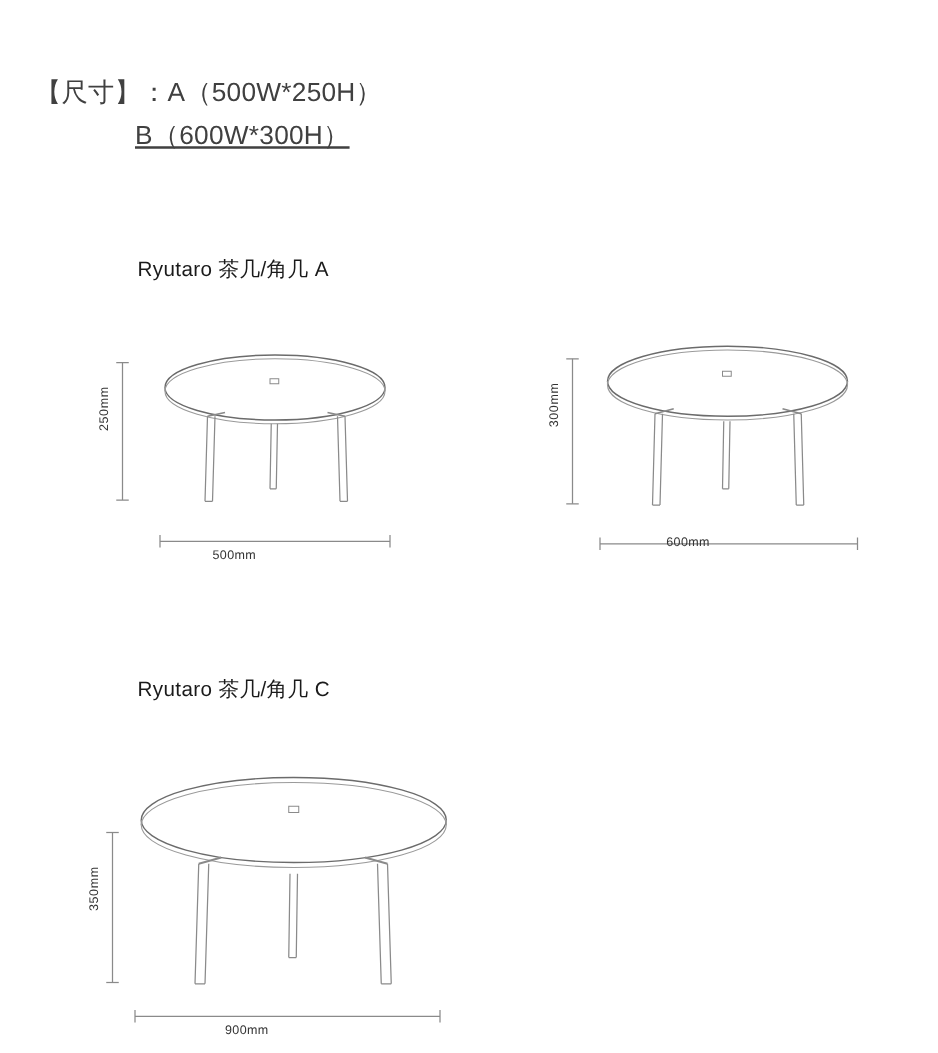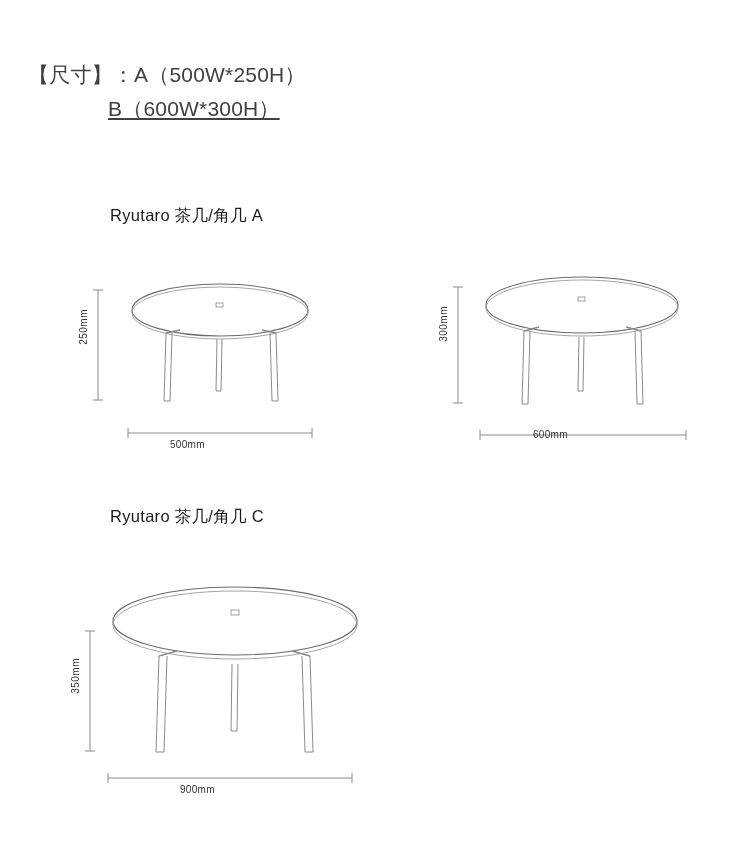--- a/index.html
+++ b/index.html
@@ -56,21 +56,21 @@
   .hdim-label {
     position: absolute;
     font-size: 10px;
     color: #333;
     letter-spacing: 0.3px;
   }
 
   
   #item-a { left: 80px; top: 205px; }
   #item-b { left: 440px; top: 205px; }
-  #item-c { left: 80px; top: 506px; }
+  #item-c { left: 80px; top: 541px; }
 
   #item-a .item-title { position: absolute; left: 30px; top: 0px; }
   #item-b .item-title { position: absolute; left: 30px; top: 0px; }
   #item-c .item-title { position: absolute; left: 30px; top: 0px; }
 </style>
 </head>
 <body>
 
 <div class="spec-block">
   <div class="spec-line">【尺寸】：A（500W*250H）</div>

